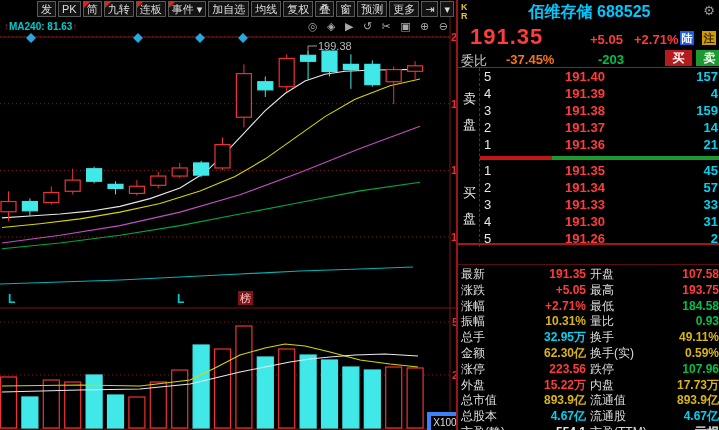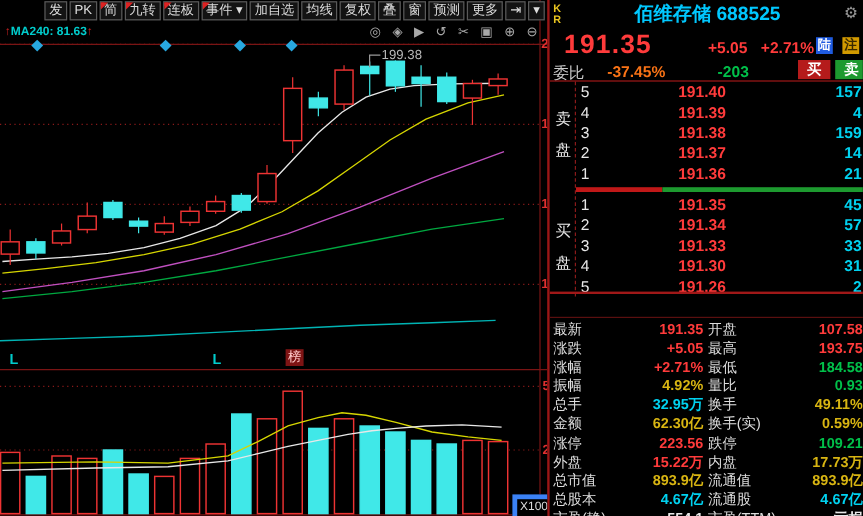--- a/index.html
+++ b/index.html
@@ -291,41 +291,41 @@
           <span class="val2 c-red">193.75</span>
         </div>
         <div class="stat-row" style="top: 31.6px;">
           <span class="lbl1">涨幅</span>
           <span class="val1 c-red">+2.71%</span>
           <span class="lbl2">最低</span>
           <span class="val2 c-green">184.58</span>
         </div>
         <div class="stat-row" style="top: 47.4px;">
           <span class="lbl1">振幅</span>
-          <span class="val1 c-yellow">4.92%</span>
+          <span class="val1 c-yellow">10.31%</span>
           <span class="lbl2">量比</span>
           <span class="val2 c-green">0.93</span>
         </div>
         <div class="stat-row" style="top: 63.2px;">
           <span class="lbl1">总手</span>
           <span class="val1 c-cyan">32.95万</span>
           <span class="lbl2">换手</span>
           <span class="val2 c-yellow">49.11%</span>
         </div>
         <div class="stat-row" style="top: 79px;">
           <span class="lbl1">金额</span>
           <span class="val1 c-yellow">62.30亿</span>
           <span class="lbl2">换手(实)</span>
           <span class="val2 c-yellow">0.59%</span>
         </div>
         <div class="stat-row" style="top: 94.8px;">
           <span class="lbl1">涨停</span>
           <span class="val1 c-red">223.56</span>
           <span class="lbl2">跌停</span>
-          <span class="val2 c-green">109.21</span>
+          <span class="val2 c-green">107.96</span>
         </div>
         <div class="stat-row" style="top: 110.6px;">
           <span class="lbl1">外盘</span>
           <span class="val1 c-red">15.22万</span>
           <span class="lbl2">内盘</span>
           <span class="val2 c-yellow">17.73万</span>
         </div>
         <div class="stat-row" style="top: 126.4px;">
           <span class="lbl1">总市值</span>
           <span class="val1 c-yellow">893.9亿</span>

